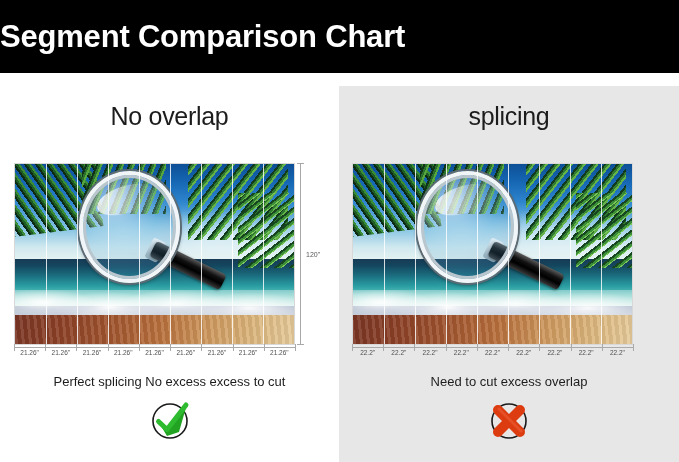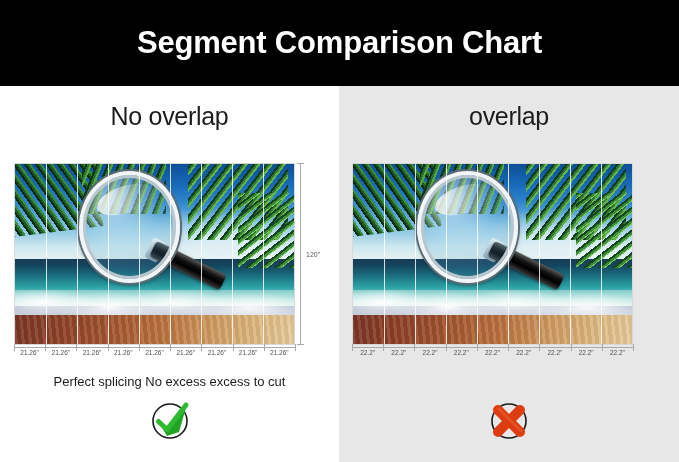--- a/index.html
+++ b/index.html
@@ -7,23 +7,23 @@
     width: 679px; height: 462px;
     font-family: "Liberation Sans", sans-serif;
     background: #ffffff;
     overflow: hidden;
   }
   #root { position: relative; width: 679px; height: 462px; }
 
   
   .title-banner {
     position: absolute; left: 0; top: 0;
-    width: 679px; height: 86px;
+    width: 679px; height: 73px;
     background: #000000;
-    display: flex; align-items: center; justify-content: center;
+    display: flex; align-items: center; 
   }
   .title-text {
     color: #ffffff;
     font-size: 31px;
     font-weight: 600;
     letter-spacing: -0.2px;
     white-space: nowrap;
   }
 
   
@@ -301,21 +301,21 @@
       <div class="verdict">
         <svg width="48" height="48" viewBox="0 0 48 48">
           <circle cx="24" cy="25" r="17" fill="none" stroke="#1a1a1a" stroke-width="1.6"></circle>
           <path d="M12 25 L21 34 L41 8 L33 36 L21 40 Z" fill="#22a322"></path>
           <path d="M12.5 25.5 L21 33.5 L40 9" fill="none" stroke="#2fbb2f" stroke-width="5" stroke-linecap="round" stroke-linejoin="round"></path>
         </svg>
       </div>
     </div>
 
     <div class="panel right">
-      <div class="panel-heading">overlap</div>
+      <div class="panel-heading">splicing</div>
 
       <div class="mural-wrap right">
         <div class="mural">
           <div class="sky"></div>
           <div class="headland"></div>
           <div class="headland2"></div>
           <div class="sea"></div>
           <div class="surf"></div>
           <div class="sand"></div>
           <div class="sand-sheen"></div>
@@ -370,20 +370,21 @@
           <span>22.2"</span>
           <span>22.2"</span>
           <span>22.2"</span>
           <span>22.2"</span>
           <span>22.2"</span>
           <span>22.2"</span>
           <span>22.2"</span>
         </div>
       </div>
 
+      <div class="caption">Need to cut excess overlap</div>
 
       <div class="verdict">
         <svg width="48" height="48" viewBox="0 0 48 48">
           <circle cx="24" cy="25" r="17" fill="none" stroke="#1a1a1a" stroke-width="1.6"></circle>
           <path d="M13 14 L35 36" stroke="#dd3c10" stroke-width="10" stroke-linecap="round"></path>
           <path d="M35 14 L13 36" stroke="#dd3c10" stroke-width="10" stroke-linecap="round"></path>
           <path d="M14 13 L36 35" stroke="#e8562c" stroke-width="3" stroke-linecap="round" opacity="0.8"></path>
         </svg>
       </div>
     </div>

